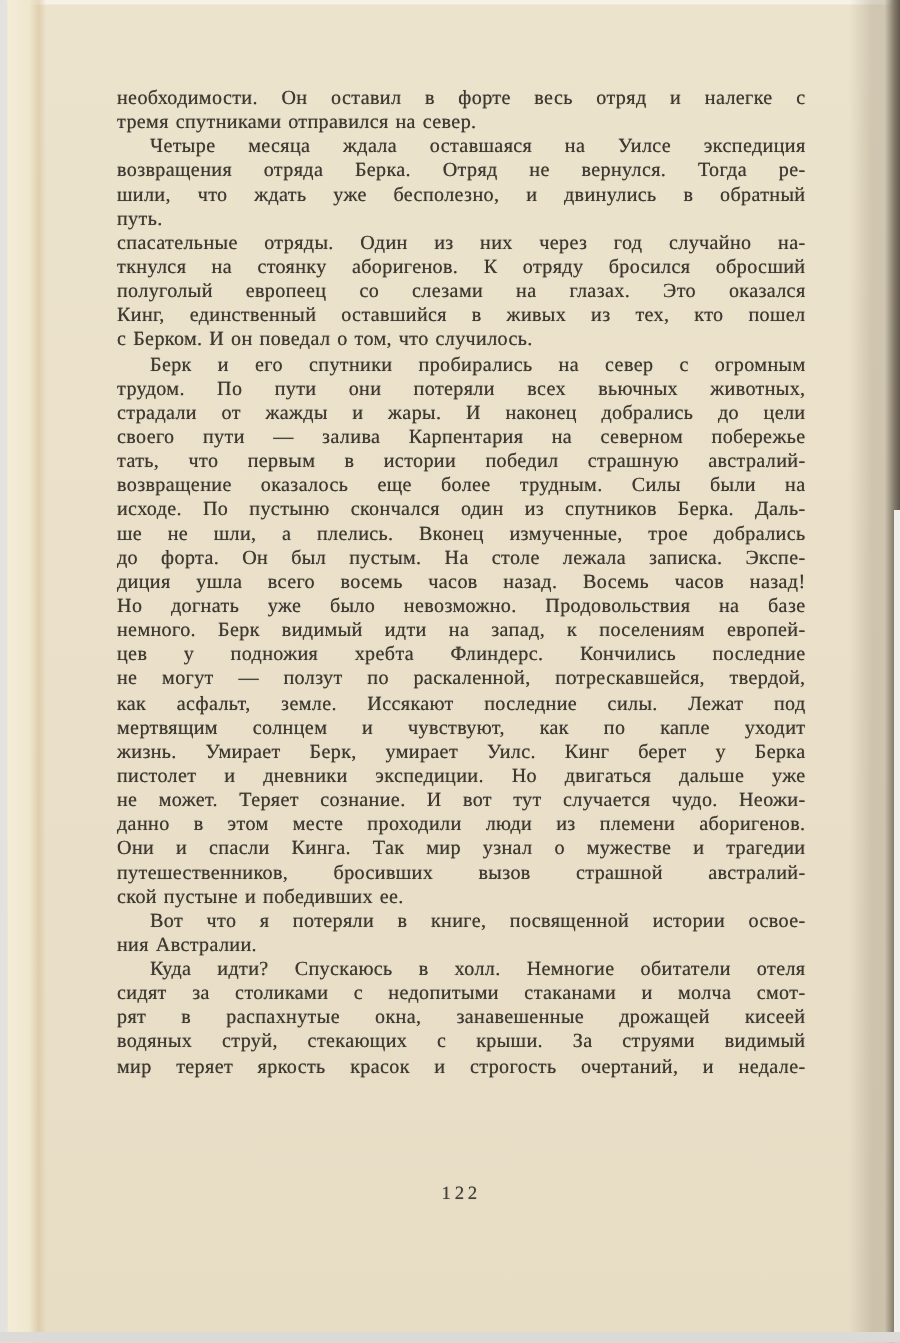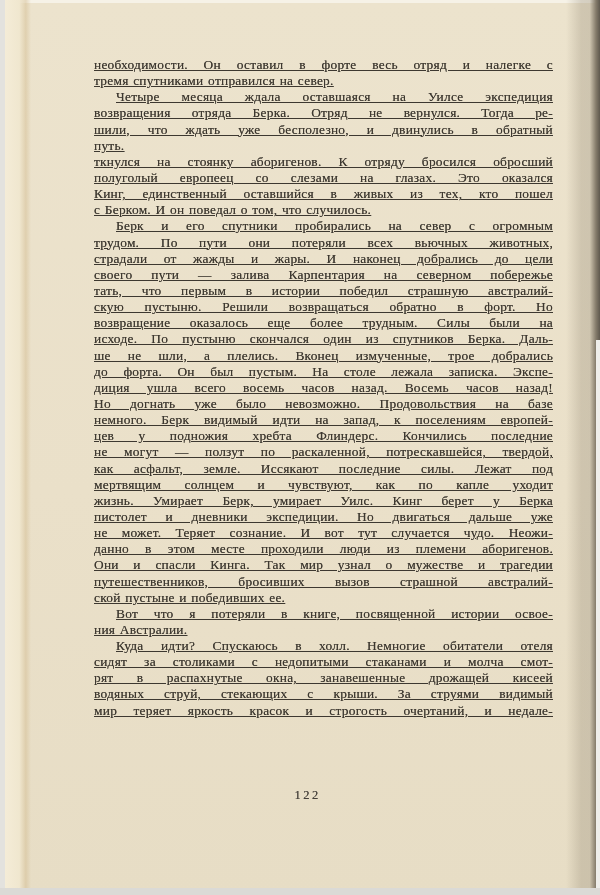--- a/index.html
+++ b/index.html
@@ -17,27 +17,26 @@
   .edge-left-white { position: absolute; left: 0; top: 0; width: 5px; height: 895px; background: #e3e2de; }
   .edge-left   { position: absolute; left: 5px; top: 0; width: 26px; height: 895px;
                  background: linear-gradient(90deg, #f4ecd7 0%, #f0e7cf 55%, rgba(209,185,140,0.45) 80%, rgba(233,223,200,0) 100%); }
   .edge-right  { position: absolute; right: 0; top: 0; width: 34px; height: 895px;
                  background: linear-gradient(90deg, rgba(120,110,92,0) 0%, rgba(135,124,104,0.28) 45%, #a3998566 70%, #857c6b 88%, #5e584d 100%); }
   .edge-right-sliver { position: absolute; right: 0; top: 340px; width: 4px; height: 555px; background: #efeeea; }
   .edge-bottom { position: absolute; left: 0; bottom: 0; width: 600px; height: 7px; background: #dbdad6; }
 
   
   .text-block {
-    position: absolute; left: 94px; top: 57px; width: 459px;
+    position: absolute; left: 78px; top: 57px; width: 459px;
     color: #3d3830;
     font-size: 13.4px;
     text-shadow: 0 0 0.5px rgba(61,56,48,0.75);
     letter-spacing: 0.25px;
     word-spacing: 1px;
-    text-decoration: underline;
   }
   .line {
     height: 16.15px; line-height: 16.15px;
     text-align: justify; text-align-last: justify;
     white-space: nowrap; 
   }
   .line.jl { white-space: normal; }
   .line.end { text-align-last: left; }
   .line.indent { text-indent: 22px; }
 
@@ -59,30 +58,30 @@
   <div class="edge-right-sliver"></div>
   <div class="edge-bottom"></div>
 
   <div class="text-block" id="text-block">
       <div class="line jl">необходимости. Он оставил в форте весь отряд и налегке с</div>
       <div class="line jl end">тремя спутниками отправился на север.</div>
       <div class="line jl indent">Четыре месяца ждала оставшаяся на Уилсе экспедиция</div>
       <div class="line jl">возвращения отряда Берка. Отряд не вернулся. Тогда ре-</div>
       <div class="line jl">шили, что ждать уже бесполезно, и двинулись в обратный</div>
       <div class="line jl end">путь.</div>
+      <div class="line jl">спасательные отряды. Один из них через год случайно на-</div>
       <div class="line jl">ткнулся на стоянку аборигенов. К отряду бросился обросший</div>
       <div class="line jl">полуголый европеец со слезами на глазах. Это оказался</div>
       <div class="line jl">Кинг, единственный оставшийся в живых из тех, кто пошел</div>
       <div class="line jl end">с Берком. И он поведал о том, что случилось.</div>
       <div class="line jl indent">Берк и его спутники пробирались на север с огромным</div>
       <div class="line jl">трудом. По пути они потеряли всех вьючных животных,</div>
       <div class="line jl">страдали от жажды и жары. И наконец добрались до цели</div>
       <div class="line jl">своего пути — залива Карпентария на северном побережье</div>
       <div class="line jl">тать, что первым в истории победил страшную австралий-</div>
-      <div class="line jl">скую пустыню. Решили возвращаться обратно в форт. Но</div>
       <div class="line jl">возвращение оказалось еще более трудным. Силы были на</div>
       <div class="line jl">исходе. По пустыню скончался один из спутников Берка. Даль-</div>
       <div class="line jl">ше не шли, а плелись. Вконец измученные, трое добрались</div>
       <div class="line jl">до форта. Он был пустым. На столе лежала записка. Экспе-</div>
       <div class="line jl">диция ушла всего восемь часов назад. Восемь часов назад!</div>
       <div class="line jl">Но догнать уже было невозможно. Продовольствия на базе</div>
       <div class="line jl">немного. Берк видимый идти на запад, к поселениям европей-</div>
       <div class="line jl">цев у подножия хребта Флиндерс. Кончились последние</div>
       <div class="line jl">не могут — ползут по раскаленной, потрескавшейся, твердой,</div>
       <div class="line jl">как асфальт, земле. Иссякают последние силы. Лежат под</div>

